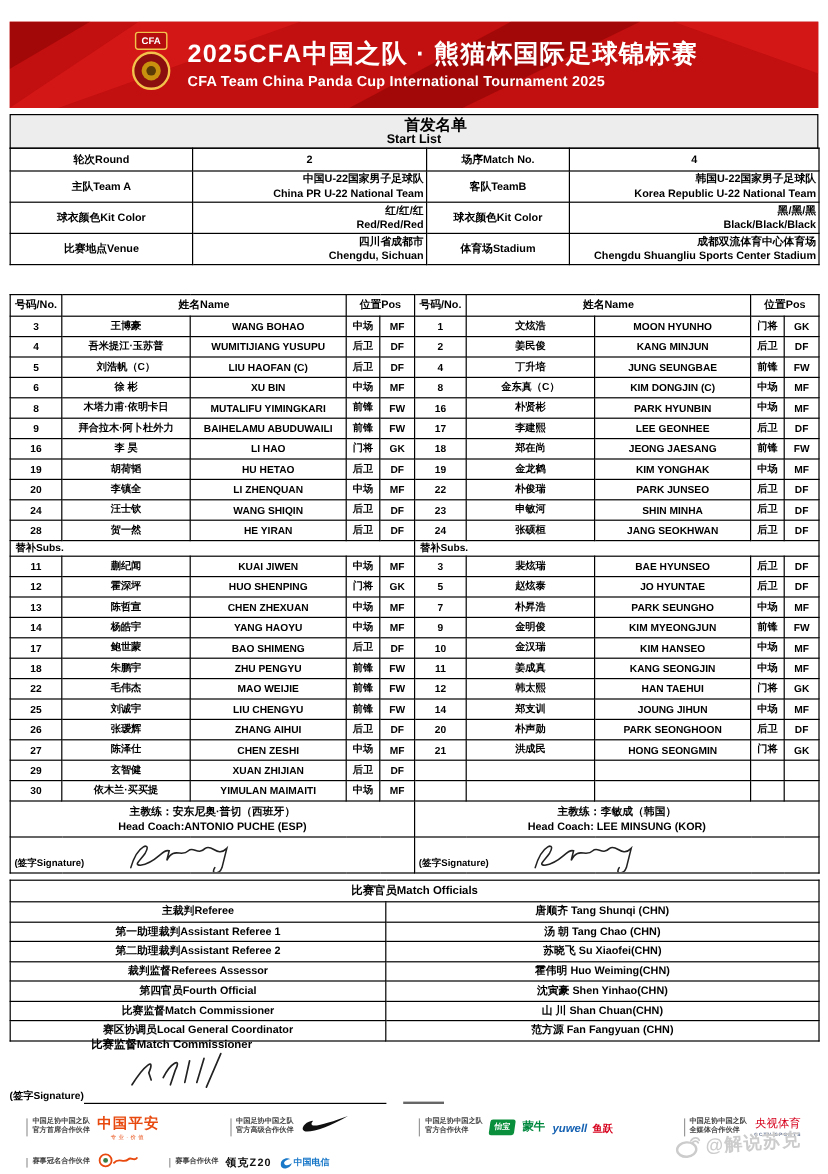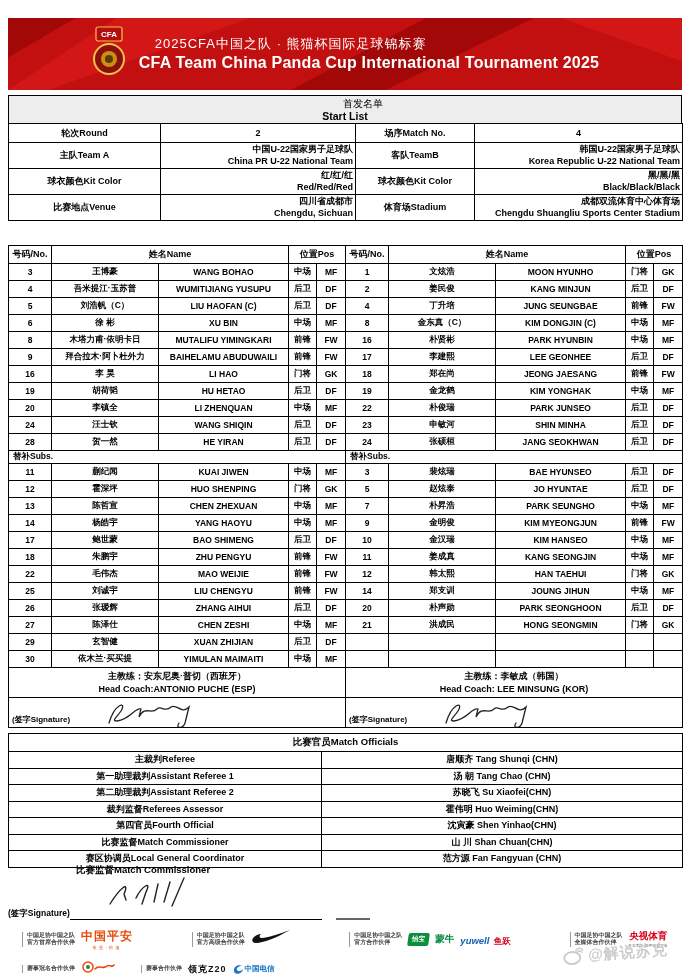--- a/index.html
+++ b/index.html
@@ -7,26 +7,26 @@
   .page { position:relative; width:690px; height:978px; background:#fff; }
 
   
   .banner { position:absolute; left:8px; right:8px; top:18px; height:72px; background:#c20f0f; overflow:hidden; }
   .banner .shp1 { position:absolute; inset:0; background:#d31717; clip-path:polygon(0% 100%,16% 0%,36% 0%,6% 100%); }
   .banner .shp2 { position:absolute; inset:0; background:#a30808; clip-path:polygon(42% 100%,62% 0%,78% 0%,56% 100%); }
   .banner .shp3 { position:absolute; inset:0; background:#d31717; clip-path:polygon(82% 0%,100% 0%,100% 60%); }
   .banner .shp4 { position:absolute; inset:0; background:#a30808; clip-path:polygon(0% 0%,10% 0%,0% 55%); }
   .banner-content { position:absolute; inset:0; display:flex; align-items:center; justify-content:center; gap:12px;border-radius:16px; }
   .banner-titles { color:#fff; text-align:left; }
-  .title-cn { font-size:13px; font-weight:normal; letter-spacing:1px; line-height:1.2;margin-left:16px; }
-  .title-en { font-size:16px; font-weight:bold; letter-spacing:.2px; margin-top:2px; }
+  .title-cn { font-size:21px; font-weight:bold; letter-spacing:1px; line-height:1.2; }
+  .title-en { font-size:12px; font-weight:bold; letter-spacing:.2px; margin-top:2px; }
 
   
   .band { position:absolute; left:8px; right:8px; top:95px; height:29px; background:#ededed; border:1px solid #000; text-align:center; padding-top:1px; }
-  .band .cn { font-size:10px; font-weight:normal; line-height:13px;padding-left:36px; }
+  .band .cn { font-size:13px; font-weight:bold; line-height:13px;padding-left:36px; }
   .band .en { font-size:10.5px; font-weight:bold; line-height:13px; }
 
   table { border-collapse:collapse; table-layout:fixed; }
   td, th { border:1px solid #000; font-weight:bold; text-align:center; overflow:hidden; }
 
   
   .info-table { position:absolute; left:8px; top:123px; width:674px; }
   .info-table td { font-size:9px; padding:1px 2px; }
   .info-table .two-line div { line-height:11.5px;text-align:right; }
   .info-table tr { height:24px; }
@@ -66,21 +66,21 @@
   .f-group { display:flex; align-items:center; gap:6px; }
   .f-label { border-left:1px solid #999; padding-left:4px; font-size:6px; color:#444; line-height:7.5px; font-weight:bold; }
   .pingan { color:#e8490e; text-align:center; }
   .pingan .main { font-size:12px; font-weight:bold; letter-spacing:1px; }
   .pingan .sub { font-size:4.5px; letter-spacing:2px; }
   .yibao { background:#0a8f3c; color:#fff; font-size:6.5px; font-weight:bold; padding:2px 4px; border-radius:2px; transform:skewX(-8deg); }
   .mengniu { color:#00883e; font-size:9.5px; font-weight:bold; }
   .yuwell .y1 { color:#1561b2; font-size:9.5px; font-weight:bold; font-style:italic; }
   .yuwell .y2 { color:#d6001c; font-size:8.5px; font-weight:bold; }
   .cctv { text-align:center; }
-  .cctv .main { color:#d6001c; font-size:9.5px; font-weight:bold; }
+  .cctv .main { color:#d6001c; font-size:9.5px; font-weight:normal; }
   .cctv .sub { color:#5b6b8c; font-size:4px; letter-spacing:1px; font-weight:bold; }
   .lynk { color:#111; font-size:9px; font-weight:bold; letter-spacing:1px; }
   .telecom { display:flex; align-items:center; gap:1px; color:#1a78c8; font-size:7.5px; font-weight:bold; }
   .watermark { position:absolute; right:0px; top:18px; display:flex; align-items:center; gap:4px; color:#ccc; font-size:15px; font-weight:bold; letter-spacing:1px; transform:rotate(-4deg); }
 </style>
 </head>
 <body>
 
 <div class="page">
 

